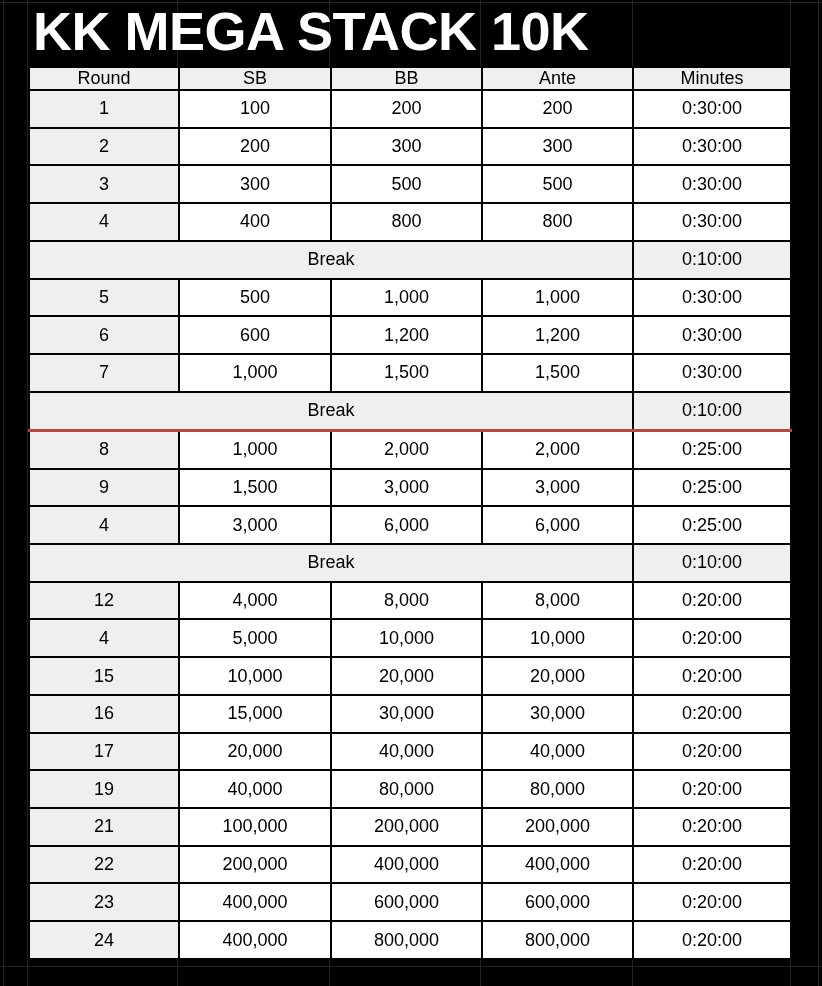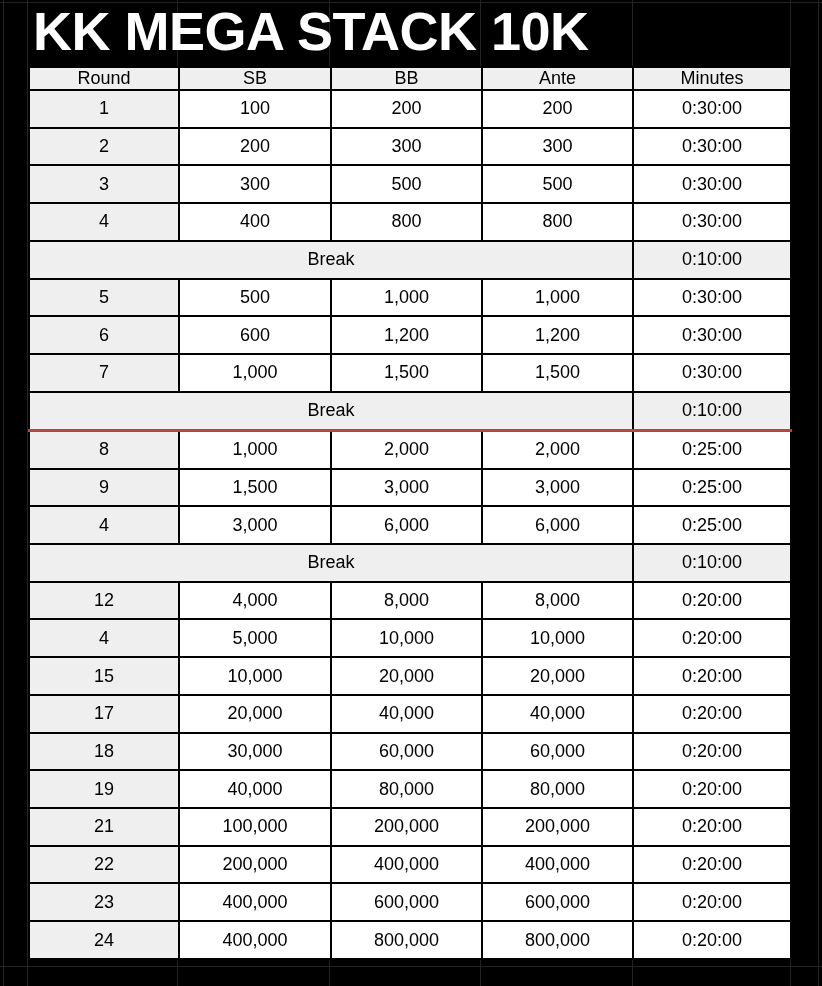--- a/index.html
+++ b/index.html
@@ -204,34 +204,34 @@
         <td>0:20:00</td>
       </tr>
       <tr>
         <td class="shaded">15</td>
         <td>10,000</td>
         <td>20,000</td>
         <td>20,000</td>
         <td>0:20:00</td>
       </tr>
       <tr>
+        <td class="shaded">16</td>
+        <td>15,000</td>
+        <td>30,000</td>
+        <td>30,000</td>
+        <td>0:20:00</td>
+      </tr>
+      <tr>
         <td class="shaded">17</td>
         <td>20,000</td>
         <td>40,000</td>
         <td>40,000</td>
         <td>0:20:00</td>
       </tr>
       <tr>
-        <td class="shaded">18</td>
-        <td>30,000</td>
-        <td>60,000</td>
-        <td>60,000</td>
-        <td>0:20:00</td>
-      </tr>
-      <tr>
         <td class="shaded">19</td>
         <td>40,000</td>
         <td>80,000</td>
         <td>80,000</td>
         <td>0:20:00</td>
       </tr>
       <tr>
         <td class="shaded">21</td>
         <td>100,000</td>
         <td>200,000</td>

